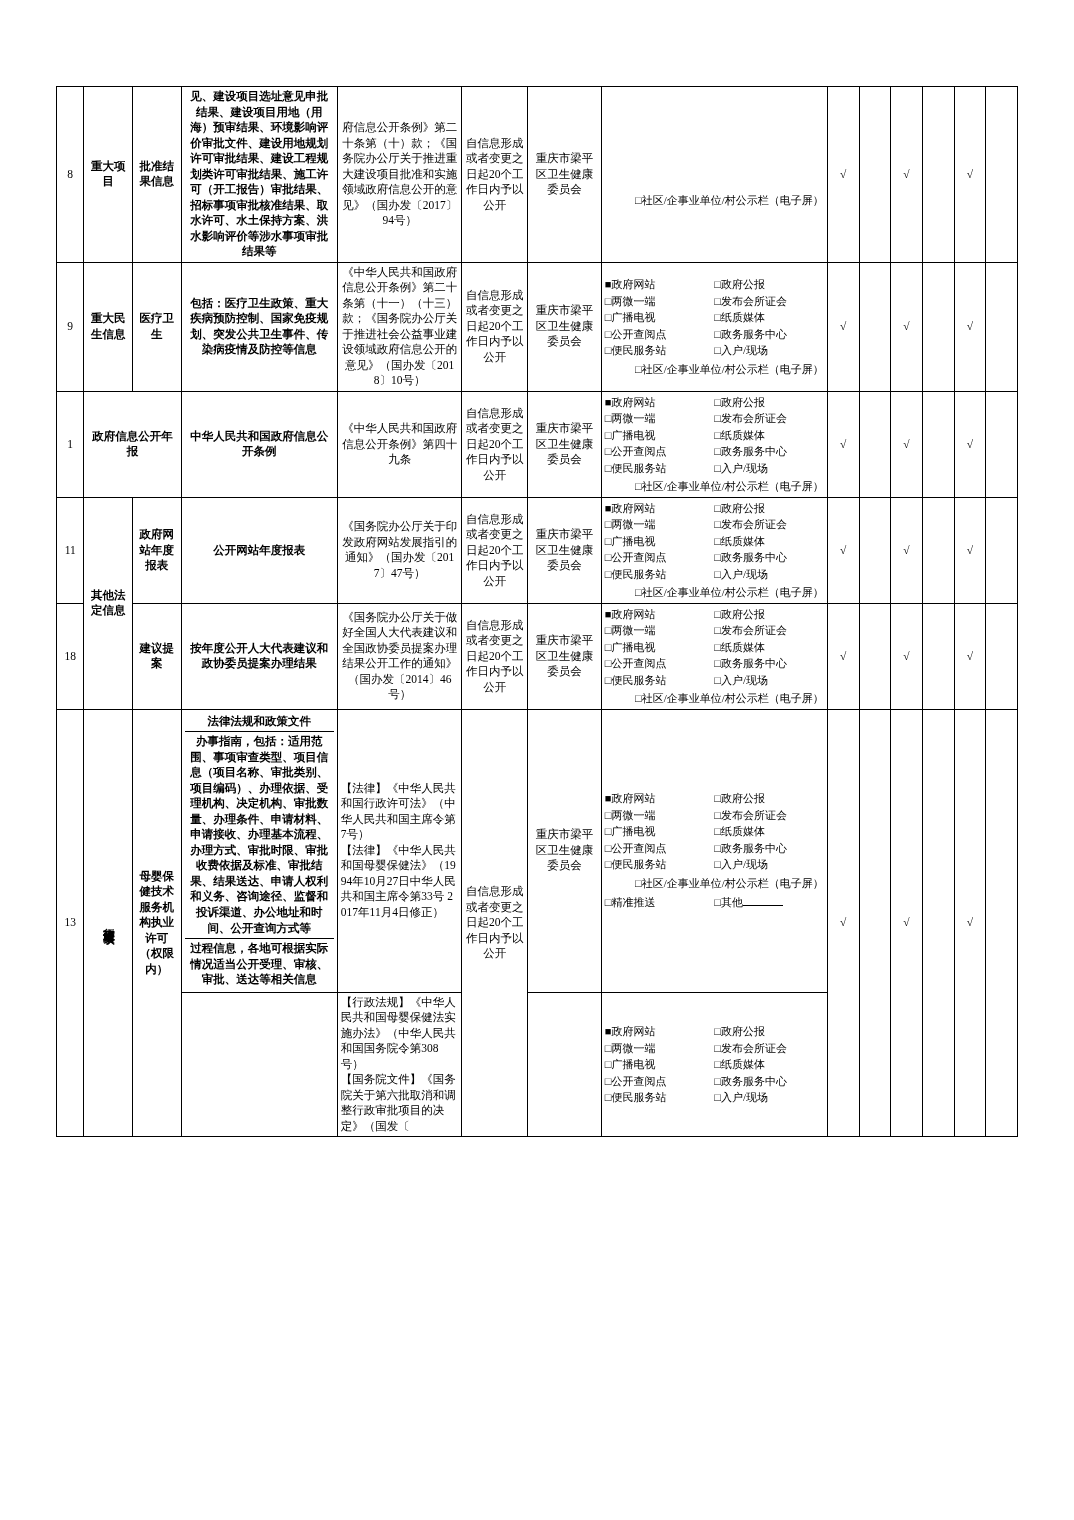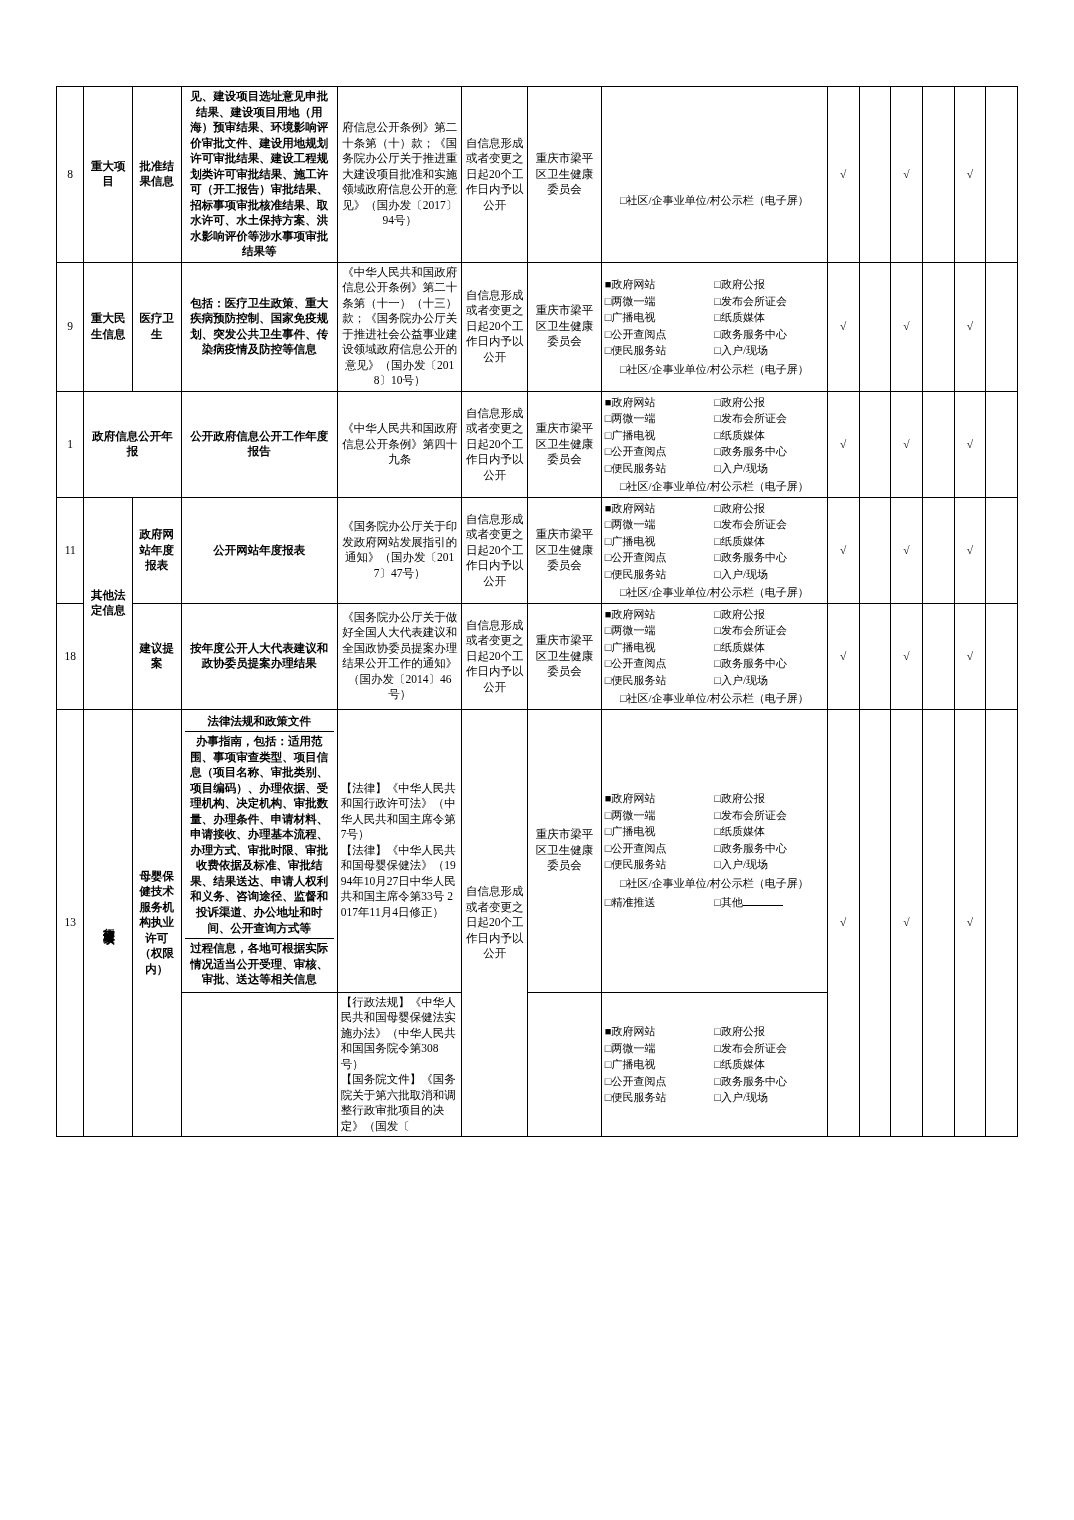--- a/index.html
+++ b/index.html
@@ -13,21 +13,21 @@
   .c-content{width:148px;}
   .c-basis{width:118px;}
   .c-time{width:62px;}
   .c-org{width:70px;}
   .c-channel{width:214px;}
   .c-mark{width:30px;}
   td.content{font-size:11.5px;font-weight:bold;}
   td.basis{font-size:11.5px;}
   td.time{font-size:11.5px;}
   td.org{font-size:11.5px;}
-  .channel-box{display:flex;flex-direction:column;align-items:center;text-align:left;font-size:11px;line-height:1.5;}
+  .channel-box{display:flex;flex-direction:column;align-items:flex-end;text-align:left;font-size:11px;line-height:1.5;}
   .ch-grid{display:flex;width:100%;}
   .ch-col{width:50%;display:flex;flex-direction:column;}
   .ch-item{white-space:nowrap;text-align:left;}
   .ch-full{text-align:left;white-space:nowrap;margin-top:2px;}
   .mark{font-size:13px;}
   .vtext{writing-mode:vertical-rl;text-orientation:upright;letter-spacing:1px;display:inline-block;}
   .cat-cell{font-size:11.5px;font-weight:bold;}
   .inner{width:100%;border-collapse:collapse;}
   .inner td{border:1px solid #000;padding:2px 3px;font-size:11.5px;vertical-align:middle;}
   .seg{text-align:left;}
@@ -110,21 +110,21 @@
     <td class="mark"></td>
     <td class="mark">√</td>
     <td class="mark"></td>
     <td class="mark">√</td>
     <td class="mark"></td>
   </tr>
 
   <tr>
     <td>1</td>
     <td class="cat-cell" colspan="2">政府信息公开年报</td>
-    <td class="content">公开政府信息公开工作年度报告</td>
+    <td class="content">中华人民共和国政府信息公开条例</td>
     <td class="basis">《中华人民共和国政府信息公开条例》第四十九条</td>
     <td class="time">自信息形成或者变更之日起20个工作日内予以公开</td>
     <td class="org">重庆市梁平区卫生健康委员会</td>
     <td>
       <div class="channel-box">
         <div class="ch-grid">
           <div class="ch-col">
             <span class="ch-item">■<span>政府网站</span></span>
             <span class="ch-item">□<span>两微一端</span></span>
             <span class="ch-item">□<span>广播电视</span></span>

